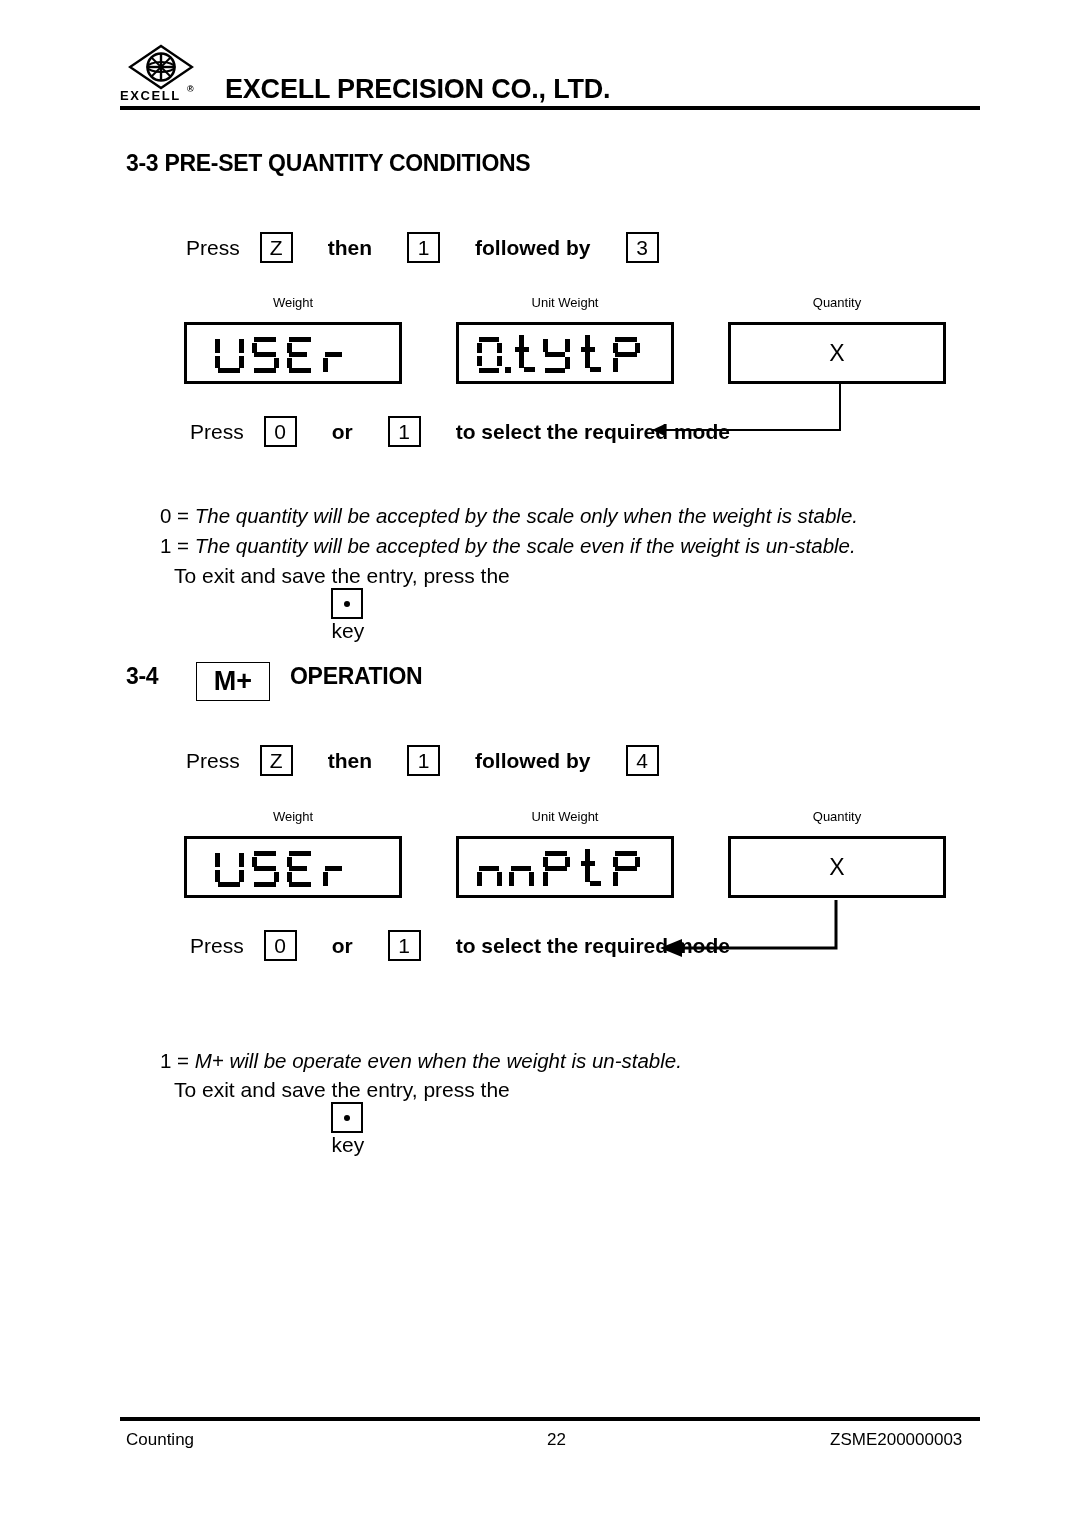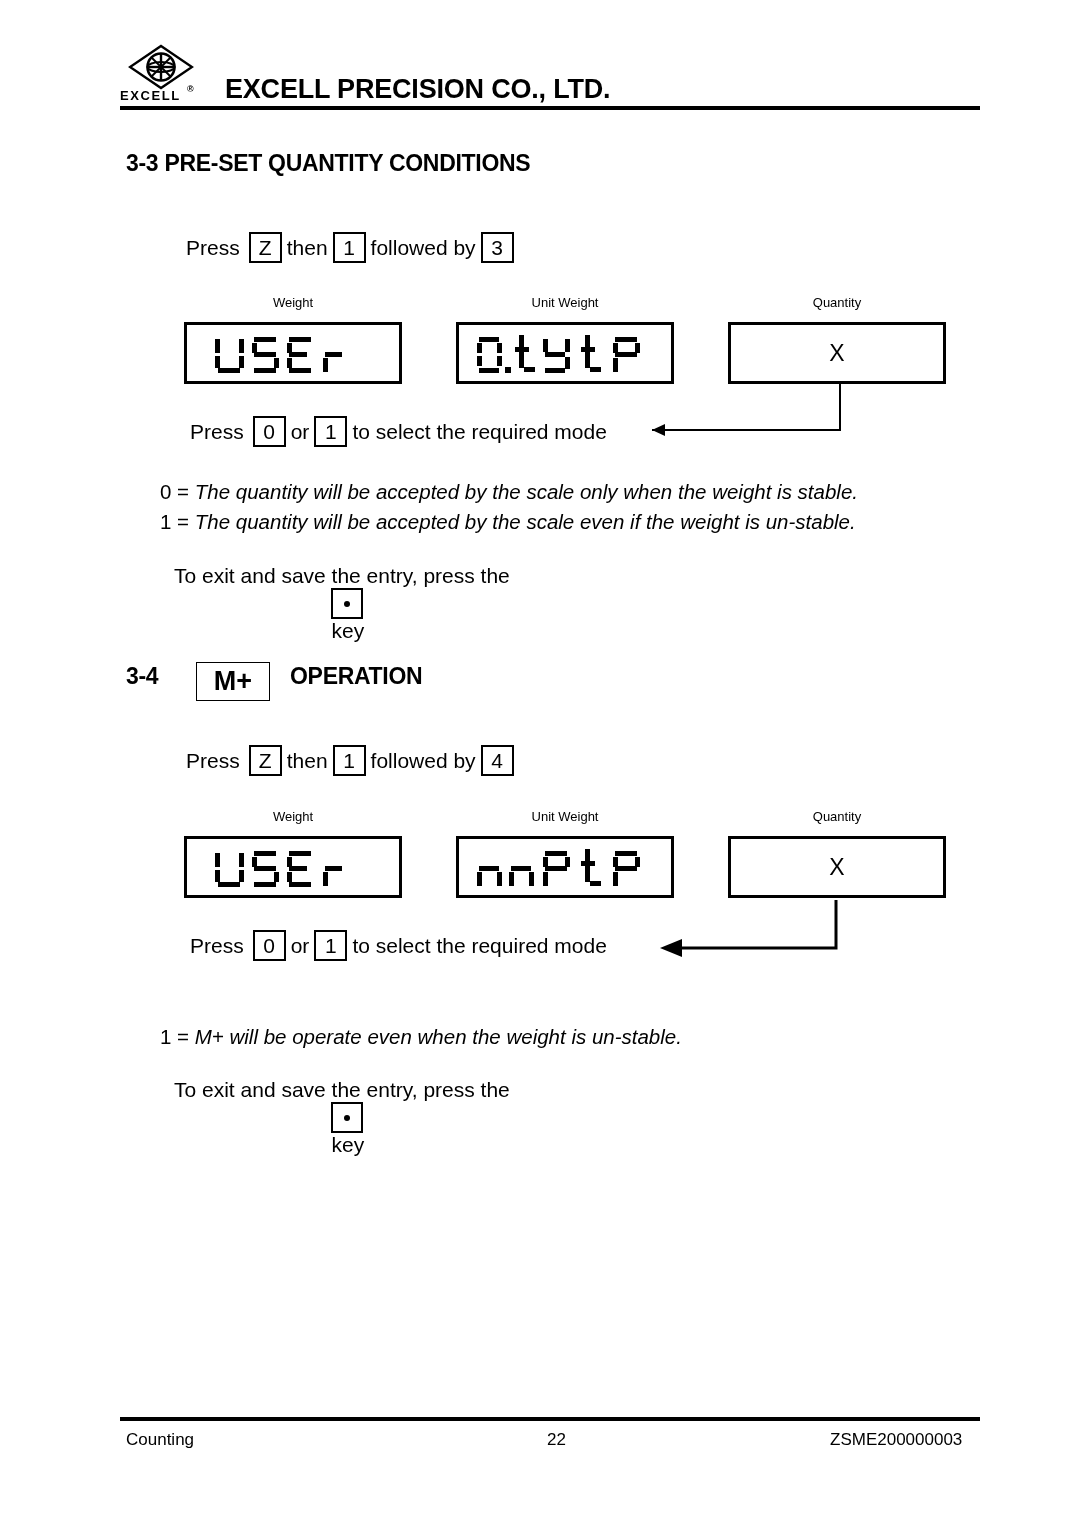--- a/index.html
+++ b/index.html
@@ -100,23 +100,24 @@
     font-weight: bold;
   }
 
   
   .press-row {
     position: absolute;
     display: flex;
     align-items: center;
     font-size: 21px;
     white-space: nowrap;
+    gap: 11px;
   }
   .press-row .word { margin: 0 9px 0 0; }
-  .press-row .word.mid { margin: 0 5px; }
+  .press-row .word.mid { margin: 0 24px; font-weight: bold; }
   .keycap {
     display: inline-flex;
     align-items: center;
     justify-content: center;
     min-width: 33px;
     height: 31px;
     padding: 0 4px;
     border: 2.5px solid #000;
     box-sizing: border-box;
     font-size: 21px;
@@ -161,20 +162,21 @@
   .seg-svg { display: block; }
 
   
   .connector { position: absolute; }
 
   
   .desc {
     position: absolute;
     font-size: 20.5px;
     white-space: nowrap;
+    margin-top: 24px;
   }
   .desc .eq { font-style: normal; }
   .desc .it { font-style: italic; }
 
   
   .exit-row {
     position: absolute;
     display: flex;
     align-items: center;
     font-size: 21px;

